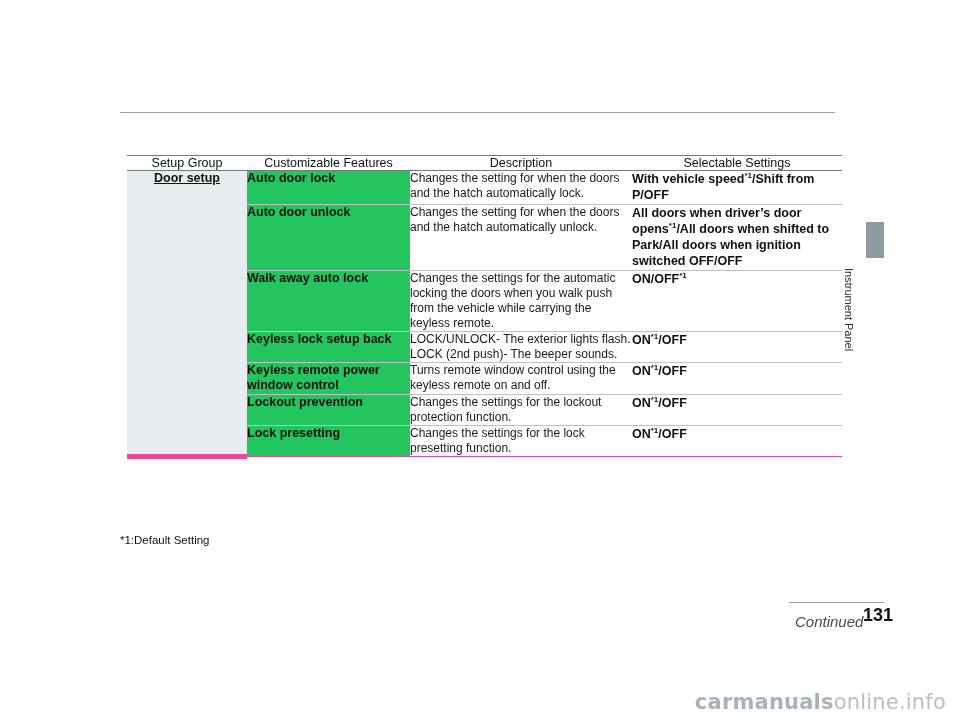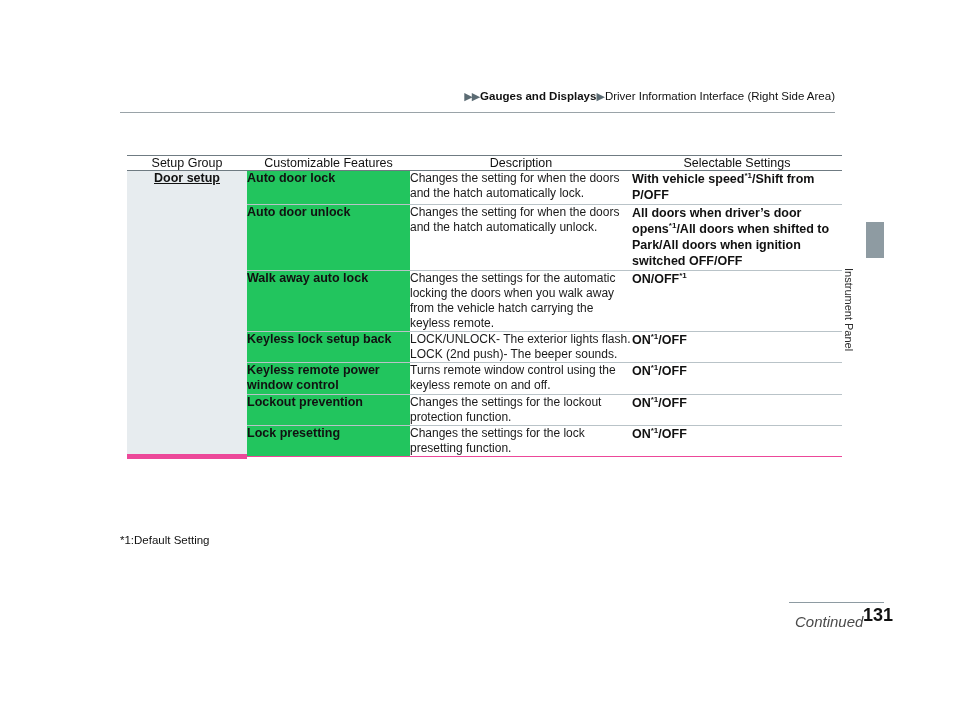--- a/index.html
+++ b/index.html
@@ -194,23 +194,20 @@
     letter-spacing: 0.2px;
     font-family: "DejaVu Sans", sans-serif;
   }
   .watermark .wm-bold { font-weight: bold; color: #aab2b8; }
 </style>
 </head>
 <body>
 
 <div class="page">
 
-  <div class="breadcrumb">
-    <span class="arrow">▶▶</span><span class="crumb-strong">Gauges and Displays</span><span class="arrow">▶</span><span>Driver Information Interface (Right Side Area)</span>
-  </div>
   <div class="breadcrumb-rule"></div>
 
   <div class="side-tab"></div>
   <div class="side-label">Instrument Panel</div>
 
   <div class="table-wrap">
     <table class="spec">
       <colgroup>
         <col class="c-group">
         <col class="c-feature">
@@ -232,21 +229,21 @@
           <td class="desc">Changes the setting for when the doors and the hatch automatically lock.</td>
           <td class="sel"><span>With vehicle speed<sup>*1</sup>/Shift from P/OFF</span></td>
         </tr>
         <tr>
           <td class="feature">Auto door unlock</td>
           <td class="desc">Changes the setting for when the doors and the hatch automatically unlock.</td>
           <td class="sel"><span>All doors when driver’s door opens<sup>*1</sup>/All doors when shifted to Park/All doors when ignition switched OFF/OFF</span></td>
         </tr>
         <tr>
           <td class="feature">Walk away auto lock</td>
-          <td class="desc">Changes the settings for the automatic locking the doors when you walk away from the vehicle hatch carrying the keyless remote.</td>
+          <td class="desc">Changes the settings for the automatic locking the doors when you walk push from the vehicle while carrying the keyless remote.</td>
           <td class="sel"><span>ON/OFF<sup>*1</sup></span></td>
         </tr>
         <tr>
           <td class="feature">Keyless lock setup back</td>
           <td class="desc">LOCK/UNLOCK- The exterior lights flash. LOCK (2nd push)- The beeper sounds.</td>
           <td class="sel"><span>ON<sup>*1</sup>/OFF</span></td>
         </tr>
         <tr>
           <td class="feature">Keyless remote power window control</td>
           <td class="desc">Turns remote window control using the keyless remote on and off.</td>
@@ -265,14 +262,15 @@
       </tbody>
     </table>
   </div>
 
   <div class="footnote">*1:Default Setting</div>
 
   <div class="footer-rule"></div>
   <div class="continued">Continued</div>
   <div class="page-no">131</div>
 
+  <div class="watermark"><span class="wm-bold">carmanuals</span><span>online</span><span>.info</span></div>
 
 </div>
 
 </body></html>

